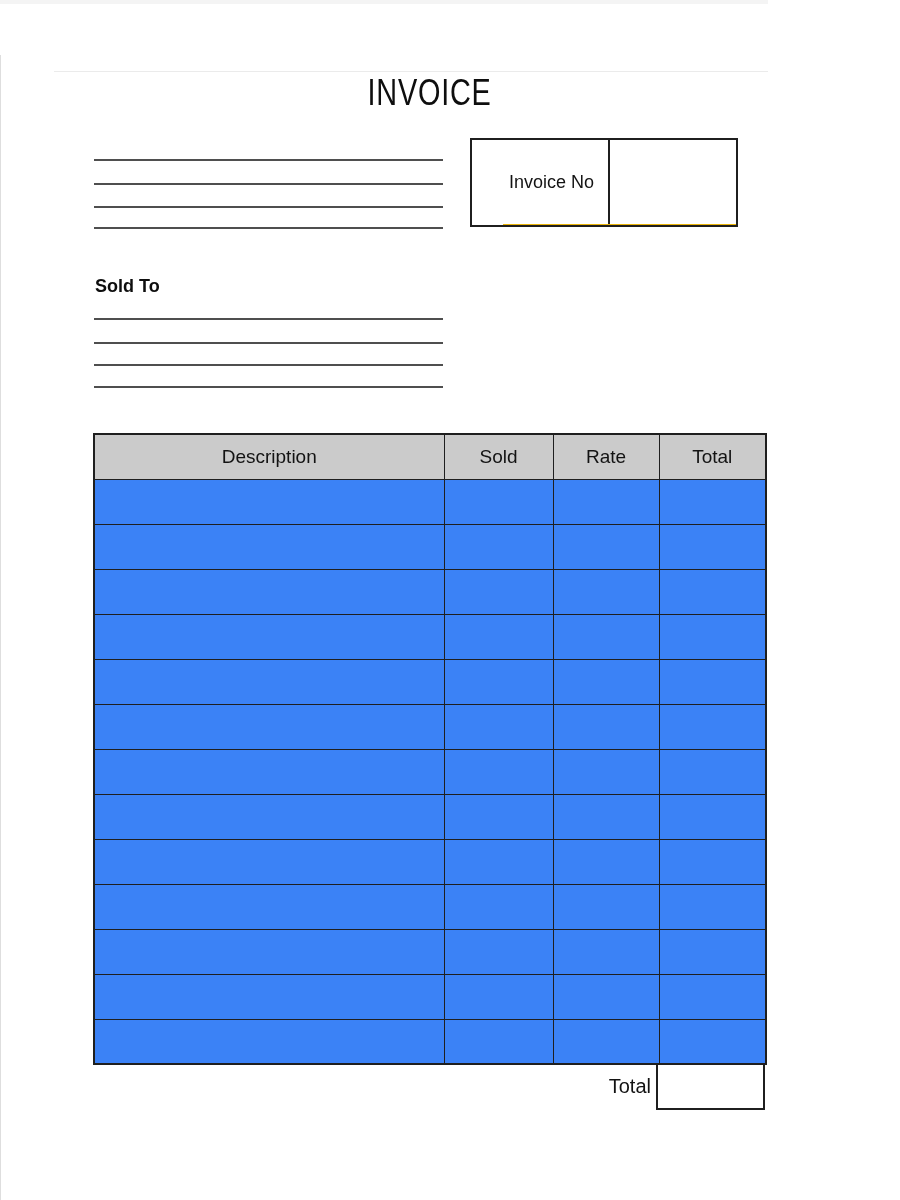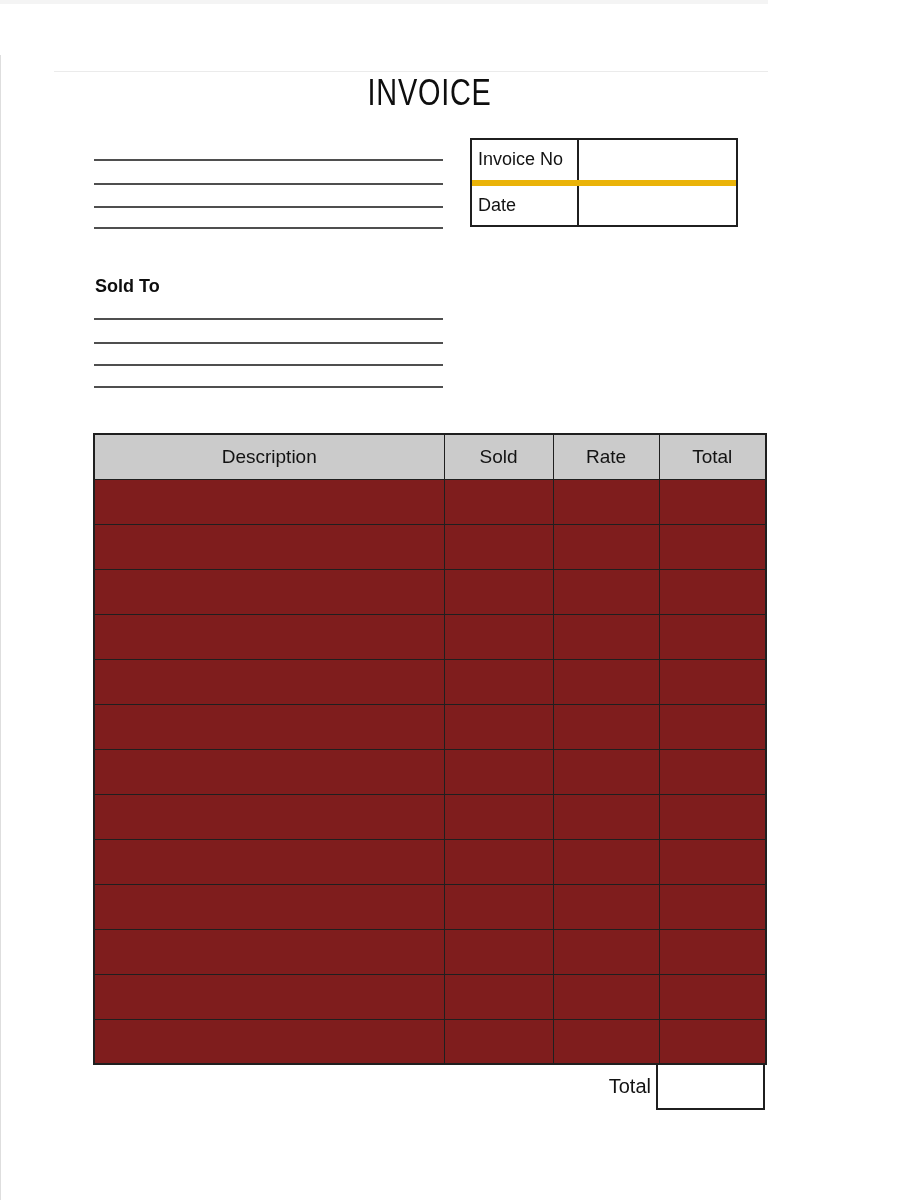--- a/index.html
+++ b/index.html
@@ -34,40 +34,40 @@
   }
 
   
   .meta-box {
     position:absolute; left:470px; top:138px; width:268px; height:89px;
     border:2px solid #1f1f1f;
     display:flex; flex-direction:column;
     background:#ffffff;
   }
   .meta-row { display:flex; flex:1; }
-  .meta-row.first { border-bottom:6px solid #eab308; }
+  .meta-row.first { border-bottom:1px solid #eab308;margin-left:31px; }
   .meta-label {
     width:107px; border-right:2px solid #1f1f1f;
     display:flex; align-items:center; padding-left:6px;
     font-size:18px; color:#131313;
   }
   .meta-value { flex:1; }
 
   
   .sold-to {
     position:absolute; left:95px; top:276px;
     font-size:18px; font-weight:bold; color:#0e0e0e;text-align:right;
   }
 
   
   .items-table {
     position:absolute; left:93px; top:433px; width:672px;
     border-collapse:collapse; table-layout:fixed;
     border:2px solid #1f1f1f;
-    background:#7f1d1d;
+    background:#3b82f6;
   }
   .items-table th, .items-table td {
     border:1.5px solid #1f1f1f;
     padding:0;
   }
   .items-table thead tr { height:45px; }
   .items-table thead th {
     background:#cbcbcb;
     font-size:19px; font-weight:normal; color:#131313;
     text-align:center; vertical-align:middle;
@@ -104,24 +104,20 @@
   </div>
 
   <div class="write-line" style="top:159px"></div>
   <div class="write-line" style="top:183px"></div>
   <div class="write-line" style="top:206px"></div>
   <div class="write-line" style="top:227px"></div>
 
   <div class="meta-box">
     <div class="meta-row first">
       <div class="meta-label">Invoice No</div>
-      <div class="meta-value"></div>
-    </div>
-    <div class="meta-row">
-      <div class="meta-label">Date</div>
       <div class="meta-value"></div>
     </div>
   </div>
 
   <div class="sold-to">Sold To</div>
   <div class="write-line" style="top:318px"></div>
   <div class="write-line" style="top:342px"></div>
   <div class="write-line" style="top:364px"></div>
   <div class="write-line" style="top:386px"></div>
 

